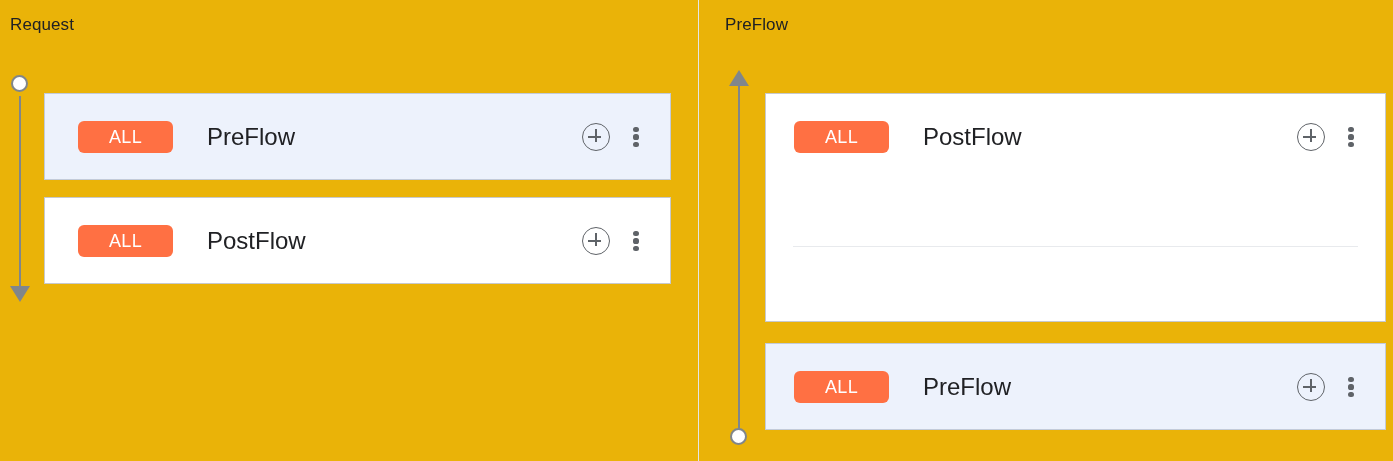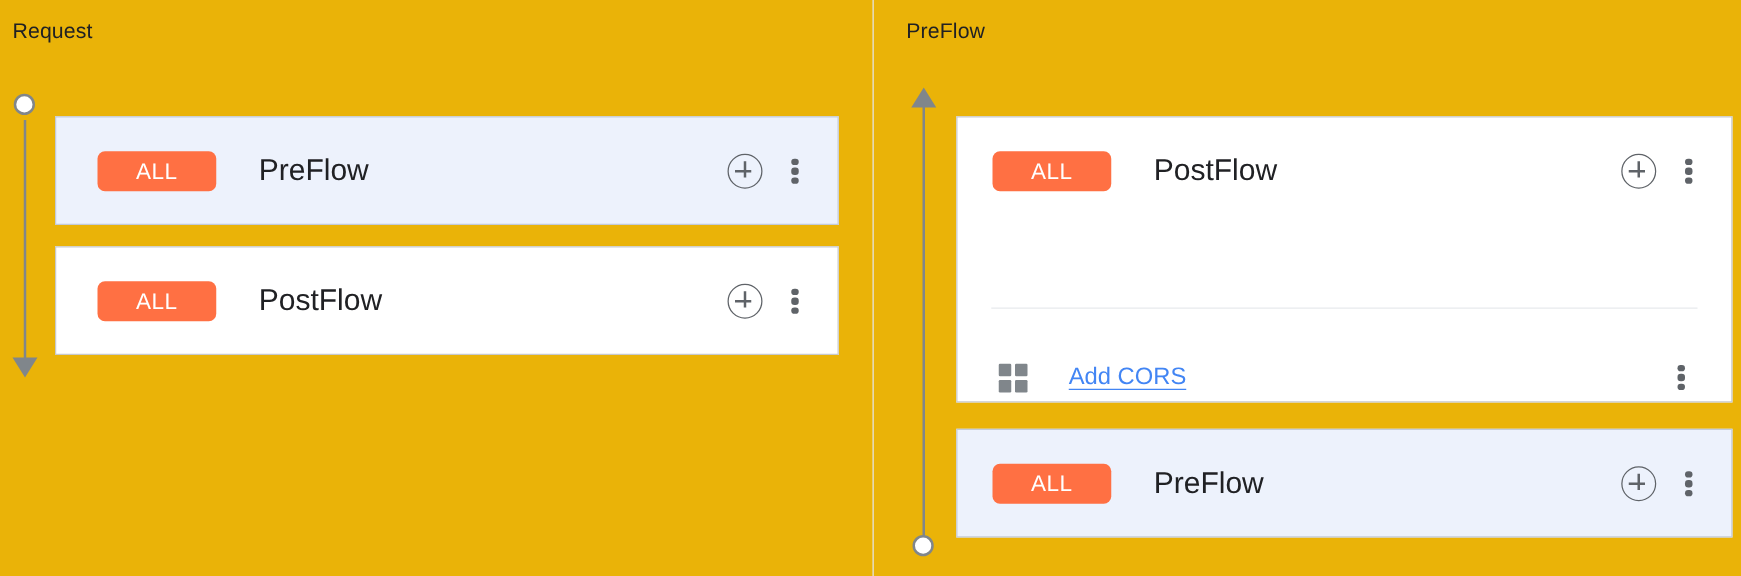--- a/index.html
+++ b/index.html
@@ -309,36 +309,20 @@
       <div class="flow-actions">
         <div class="icon-plus-circle"></div>
         <div class="icon-kebab">
             <i></i>
             <i></i>
             <i></i>
           </div>
       </div>
     </div>
 
-    <div class="policy-row policy-row-0">
-      <div class="icon-grid">
-        <span></span>
-          <span></span>
-          <span></span>
-          <span></span>
-      </div>
-      <a class="policy-link">Add CORS</a>
-      <div class="policy-actions">
-        <div class="icon-kebab">
-            <i></i>
-            <i></i>
-            <i></i>
-          </div>
-      </div>
-    </div>
 
     <div class="policy-divider"></div>
 
     <div class="policy-row policy-row-1">
       <div class="icon-grid">
         <span></span>
           <span></span>
           <span></span>
           <span></span>
       </div>

